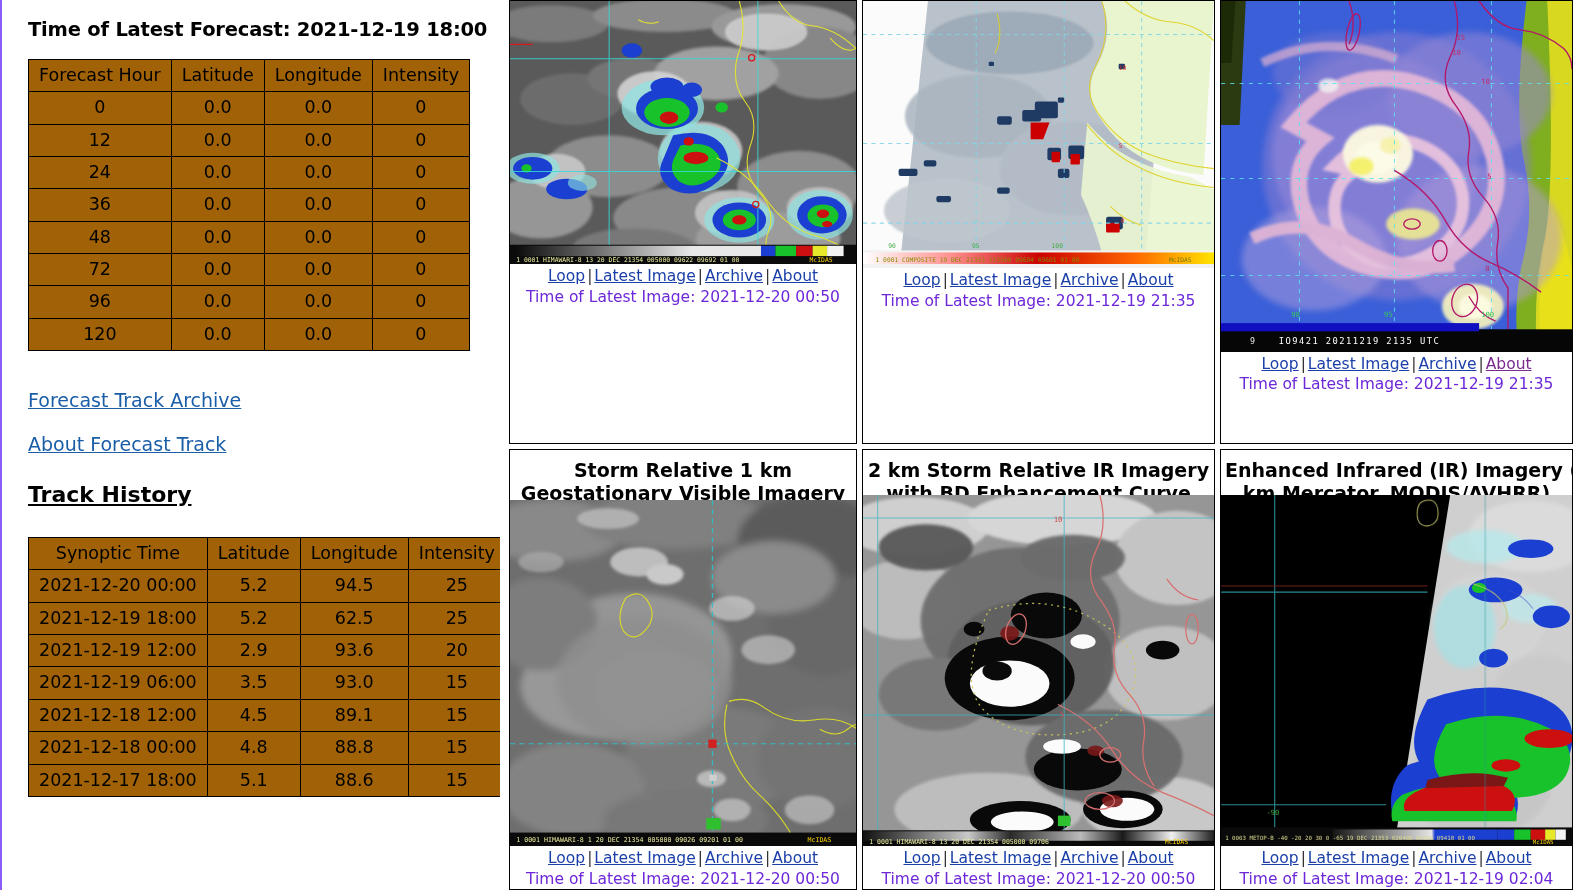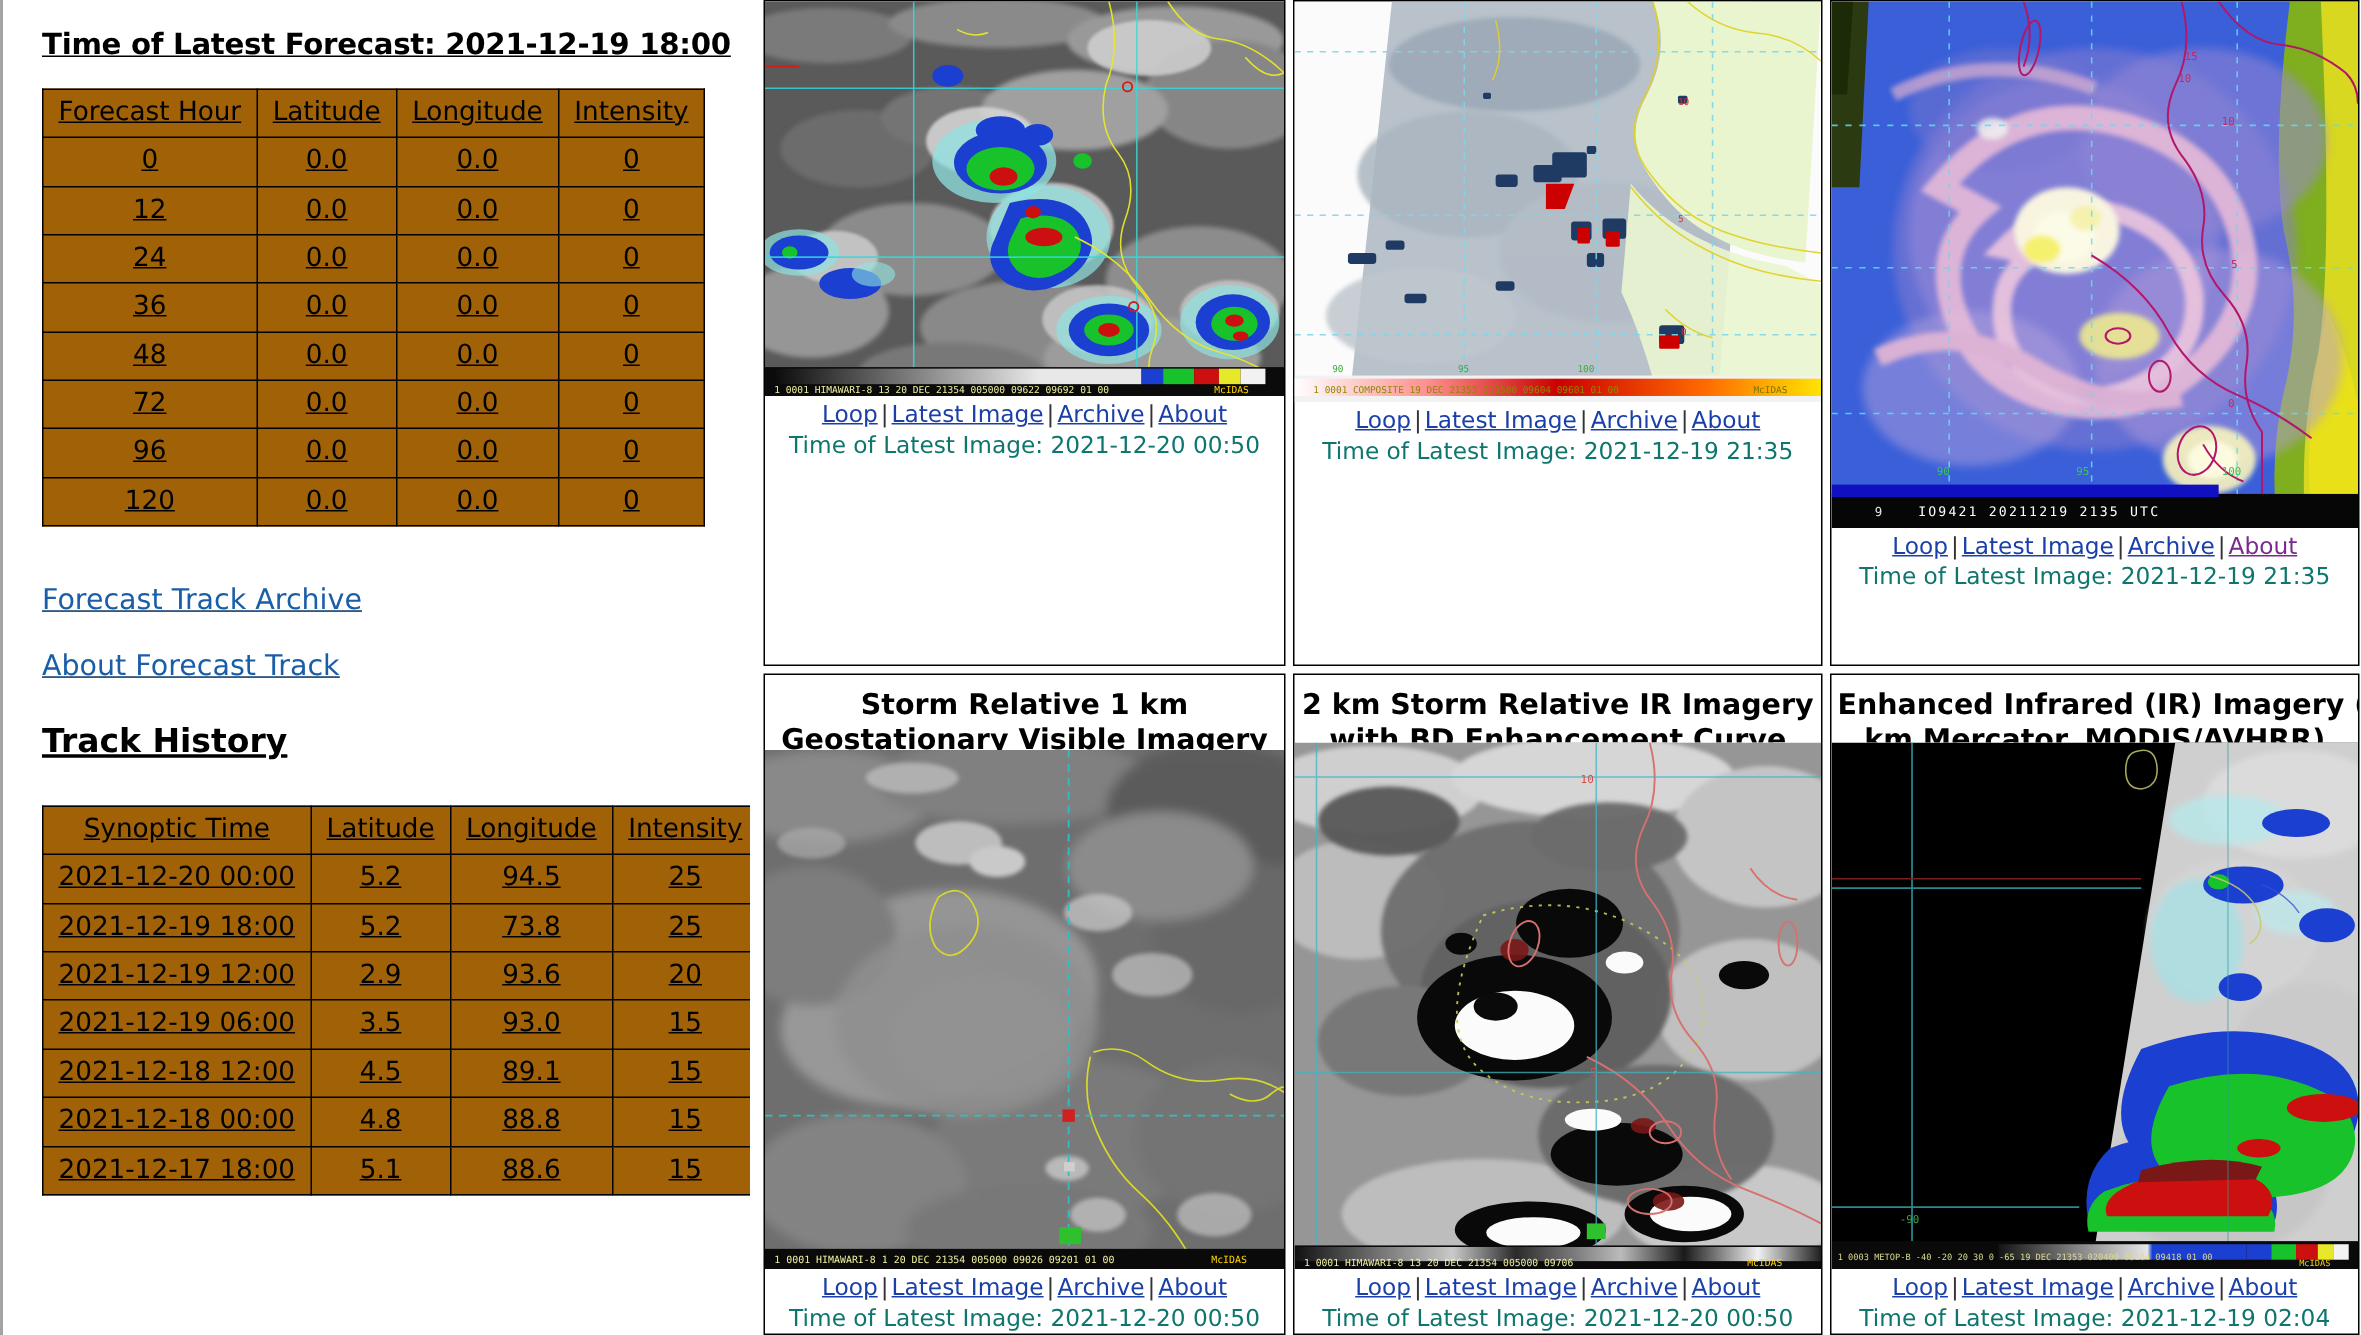--- a/index.html
+++ b/index.html
@@ -8,26 +8,25 @@
     width: 1574px; height: 890px;
     background: #ffffff;
     font-family: "DejaVu Sans", "Liberation Sans", sans-serif;
     overflow: hidden;
   }
   .page { position: relative; width: 1574px; height: 890px; display: flex; }
 
   
   .left-col {
     width: 500px; height: 890px;
-    border-left: 2px solid #a3a3a3;
+    border-left: 2px solid #8b5cf6;
     padding: 0;
     position: relative;
     flex: 0 0 500px;
     overflow: hidden;
-    text-decoration: underline;
   }
   .left-inner { padding: 18px 0 0 26px; }
 
   .forecast-title {
     font-size: 19.5px;
     font-weight: bold;
     color: #000;
     margin: 0 0 18px 0;
     letter-spacing: -0.2px;
     white-space: nowrap;
@@ -128,21 +127,21 @@
   }
   .links a {
     color: #1a3fa8;
     text-decoration: underline;
     cursor: pointer;
   }
   .links a.visited { color: #7a2a8f; }
   .links .sep { color: #333; padding: 0 2px; }
   .ts {
     font-size: 15.5px;
-    color: #0f766e;
+    color: #6d28d9;
     text-align: center;
     white-space: nowrap;
     line-height: 1.3;
   }
 </style>
 </head>
 <body>
 
 <div class="page">
 
@@ -230,21 +229,21 @@
         <tbody>
           <tr>
             <td>2021-12-20 00:00</td>
             <td>5.2</td>
             <td>94.5</td>
             <td>25</td>
           </tr>
           <tr>
             <td>2021-12-19 18:00</td>
             <td>5.2</td>
-            <td>73.8</td>
+            <td>62.5</td>
             <td>25</td>
           </tr>
           <tr>
             <td>2021-12-19 12:00</td>
             <td>2.9</td>
             <td>93.6</td>
             <td>20</td>
           </tr>
           <tr>
             <td>2021-12-19 06:00</td>

